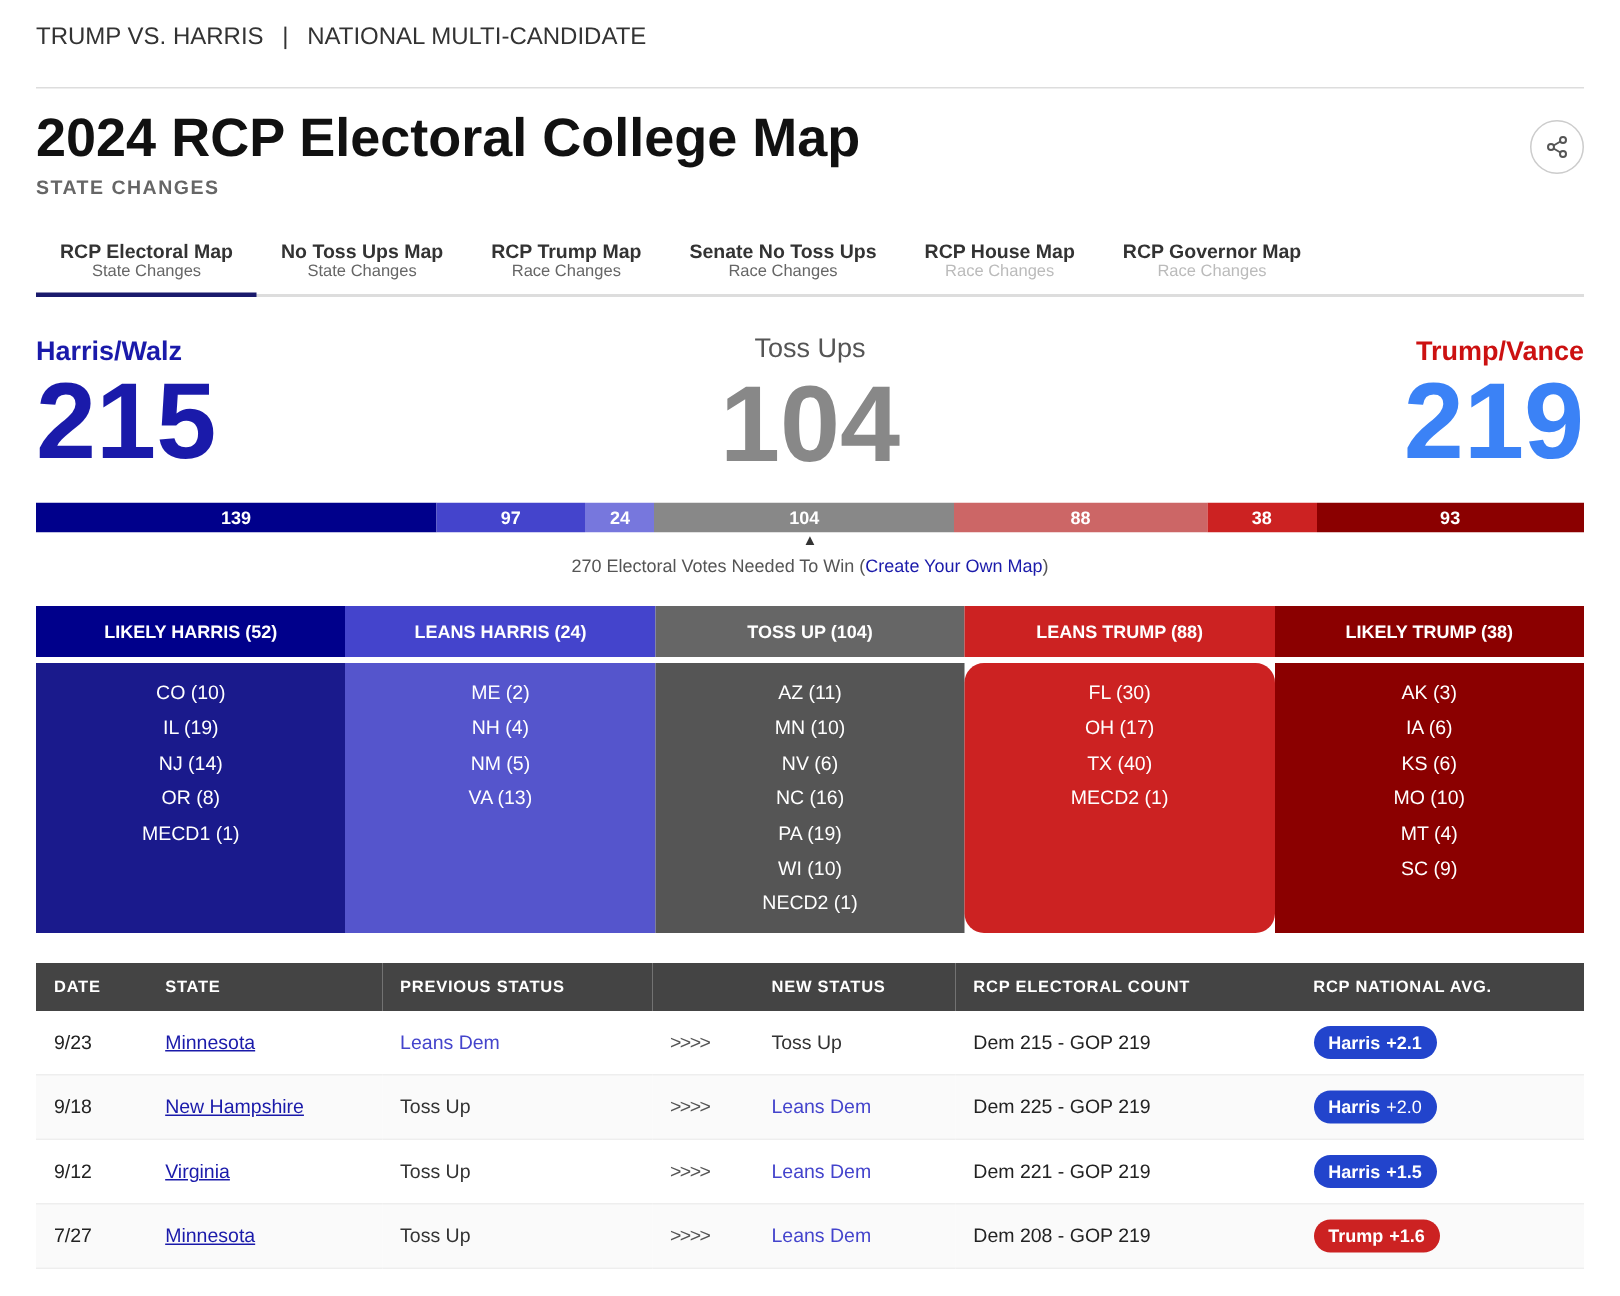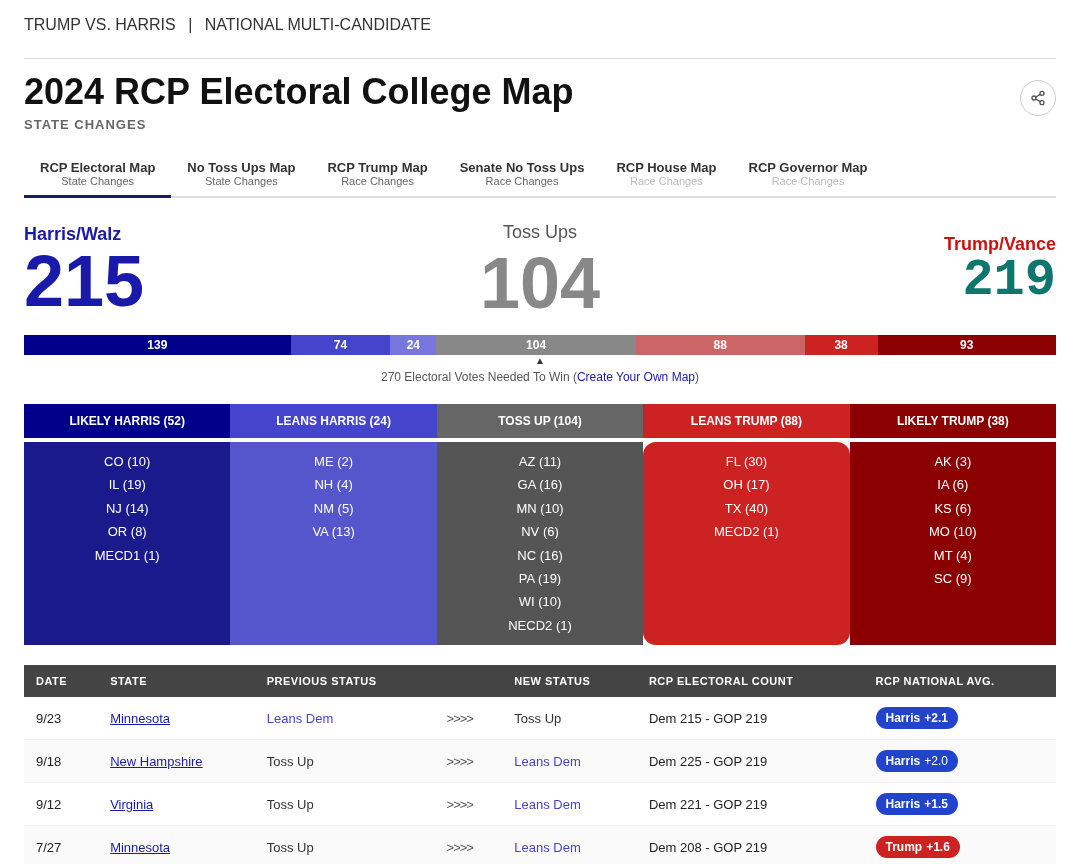--- a/index.html
+++ b/index.html
@@ -29,21 +29,21 @@
     .tab-label { font-weight: bold; display: block; }
     .tab-sublabel { font-size: 11px; color: #666; display: block; }
     .tab-item.disabled .tab-sublabel { color: #bbb; }
     
     .scoreboard { display: flex; align-items: center; justify-content: space-between; margin-bottom: 16px; }
     .team-block { flex: 1; }
     .team-block.right { text-align: right; }
     .team-name-harris { font-size: 18px; font-weight: bold; color: #1a1aaa; }
     .team-name-trump { font-size: 18px; font-weight: bold; color: #cc1111; }
     .team-score-harris { font-size: 72px; font-weight: bold; color: #1a1aaa; line-height: 1; }
-    .team-score-trump { font-size: 52px; font-weight: bold; color: #0f766e; line-height: 1; font-family: Liberation Mono, monospace; }
+    .team-score-trump { font-size: 72px; font-weight: bold; color: #3b82f6; line-height: 1; }
     
     .center-block { text-align: center; }
     .toss-label { font-size: 18px; color: #555; margin-bottom: 4px; }
     .toss-score { font-size: 72px; font-weight: bold; color: #888; line-height: 1; }
     
     .bar-container { margin-bottom: 8px; }
     .bar-row { display: flex; height: 20px; overflow: hidden; }
     .bar-seg { display: flex; align-items: center; justify-content: center; font-size: 12px; font-weight: bold; color: #fff; }
     .bar-dark-blue { background: #00008B; }
     .bar-blue { background: #4444cc; }
@@ -161,21 +161,21 @@
     </div>
     <div class="team-block right">
       <div class="team-name-trump">Trump/Vance</div>
       <div class="team-score-trump">219</div>
     </div>
   </div>
 
   <div class="bar-container">
     <div class="bar-row" id="bar-row">
         <div class="bar-seg bar-dark-blue" style="width: 25.8364%;">139</div>
-        <div class="bar-seg bar-blue" style="width: 9.66543%;">74</div>
+        <div class="bar-seg bar-blue" style="width: 9.66543%;">97</div>
         <div class="bar-seg bar-light-blue" style="width: 4.46097%;">24</div>
         <div class="bar-seg bar-gray" style="width: 19.3309%;">104</div>
         <div class="bar-seg bar-light-red" style="width: 16.3569%;">88</div>
         <div class="bar-seg bar-red" style="width: 7.0632%;">38</div>
         <div class="bar-seg bar-dark-red" style="width: 17.2862%;">93</div>
       </div>
     <div class="bar-indicator"></div>
     <div class="electoral-note">
       <span>270 Electoral Votes Needed To Win</span>
       (<a>Create Your Own Map</a>)
@@ -198,21 +198,20 @@
         <div class="state-item">MECD1 (1)</div>
       </div>
       <div class="states-cell states-blue">
         <div class="state-item">ME (2)</div>
         <div class="state-item">NH (4)</div>
         <div class="state-item">NM (5)</div>
         <div class="state-item">VA (13)</div>
       </div>
       <div class="states-cell states-gray">
         <div class="state-item">AZ (11)</div>
-        <div class="state-item">GA (16)</div>
         <div class="state-item">MN (10)</div>
         <div class="state-item">NV (6)</div>
         <div class="state-item">NC (16)</div>
         <div class="state-item">PA (19)</div>
         <div class="state-item">WI (10)</div>
         <div class="state-item">NECD2 (1)</div>
       </div>
       <div class="states-cell states-red">
         <div class="state-item">FL (30)</div>
         <div class="state-item">OH (17)</div>

